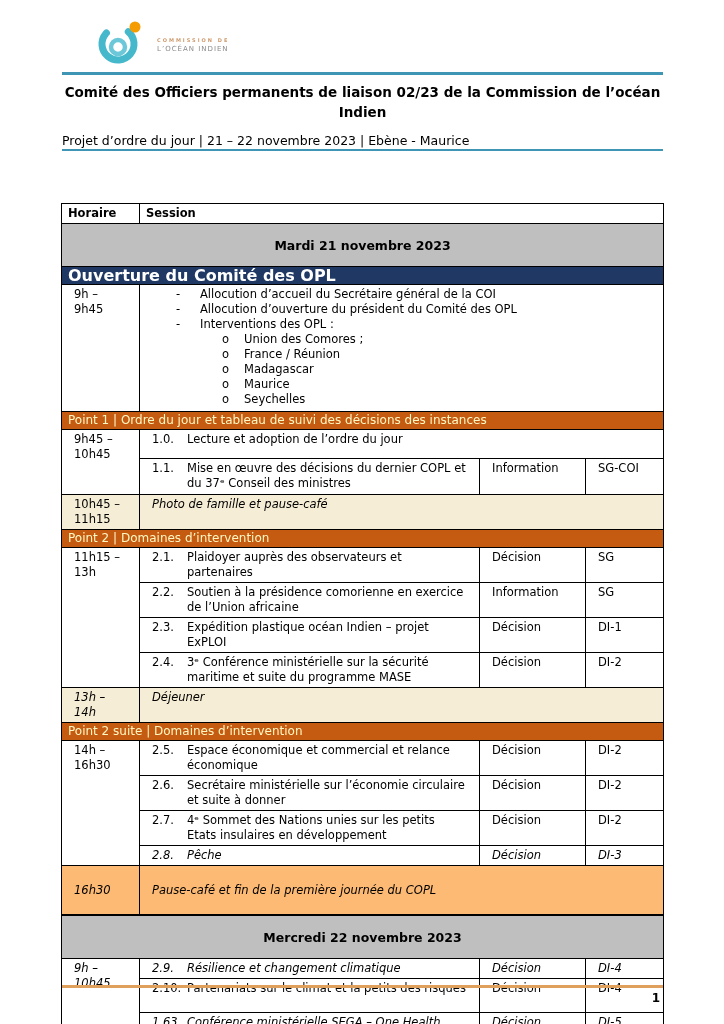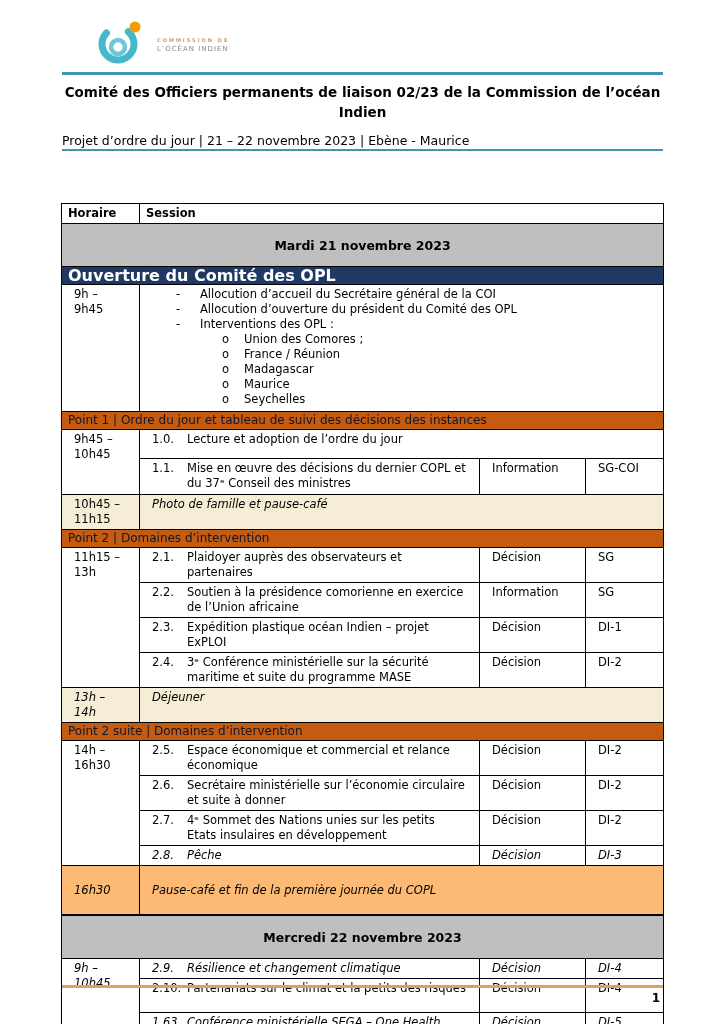--- a/index.html
+++ b/index.html
@@ -23,21 +23,21 @@
   .content{position:absolute;left:61px;top:203px;width:602px;}
   table.agenda{border-collapse:collapse;width:602px;table-layout:fixed;
                font-size:11.5px;line-height:15px;}
   table.agenda td{border:1.2px solid #000;vertical-align:top;padding:2px 12px;}
   .c-time{width:78px;}.c-session{width:340px;}.c-type{width:106px;}.c-resp{width:78px;}
 
   tr.thead-row td{font-weight:bold;height:15px;padding:2px 6px;}
   tr.row-date td{background:#c0bfbf;font-weight:bold;font-size:12.5px;text-align:center;
                  vertical-align:middle;height:38px;}
   tr.row-navy td{background:#1f3864;color:#fff;font-weight:bold;font-size:16px;height:14px;padding:1px 6px;}
-  tr.row-orange td{background:#c55a11;color:#0f172a;font-size:12px;height:14px;padding:1px 6px;}
+  tr.row-orange td{background:#c55a11;color:#fef9c3;font-size:12px;height:14px;padding:1px 6px;}
   tr.row-cream td{background:#f5edd5;}
   tr.row-peach td{background:#fdba74;vertical-align:middle;height:44px;}
   .it{font-style:italic;}
 
   td.time{vertical-align:middle;}
   td.time-top{vertical-align:top;margin-left:9px;}
   .item{display:flex;}
   .num{width:35px;flex-shrink:0;}
   .itxt{flex:1;}
   .bullet{display:flex;}

